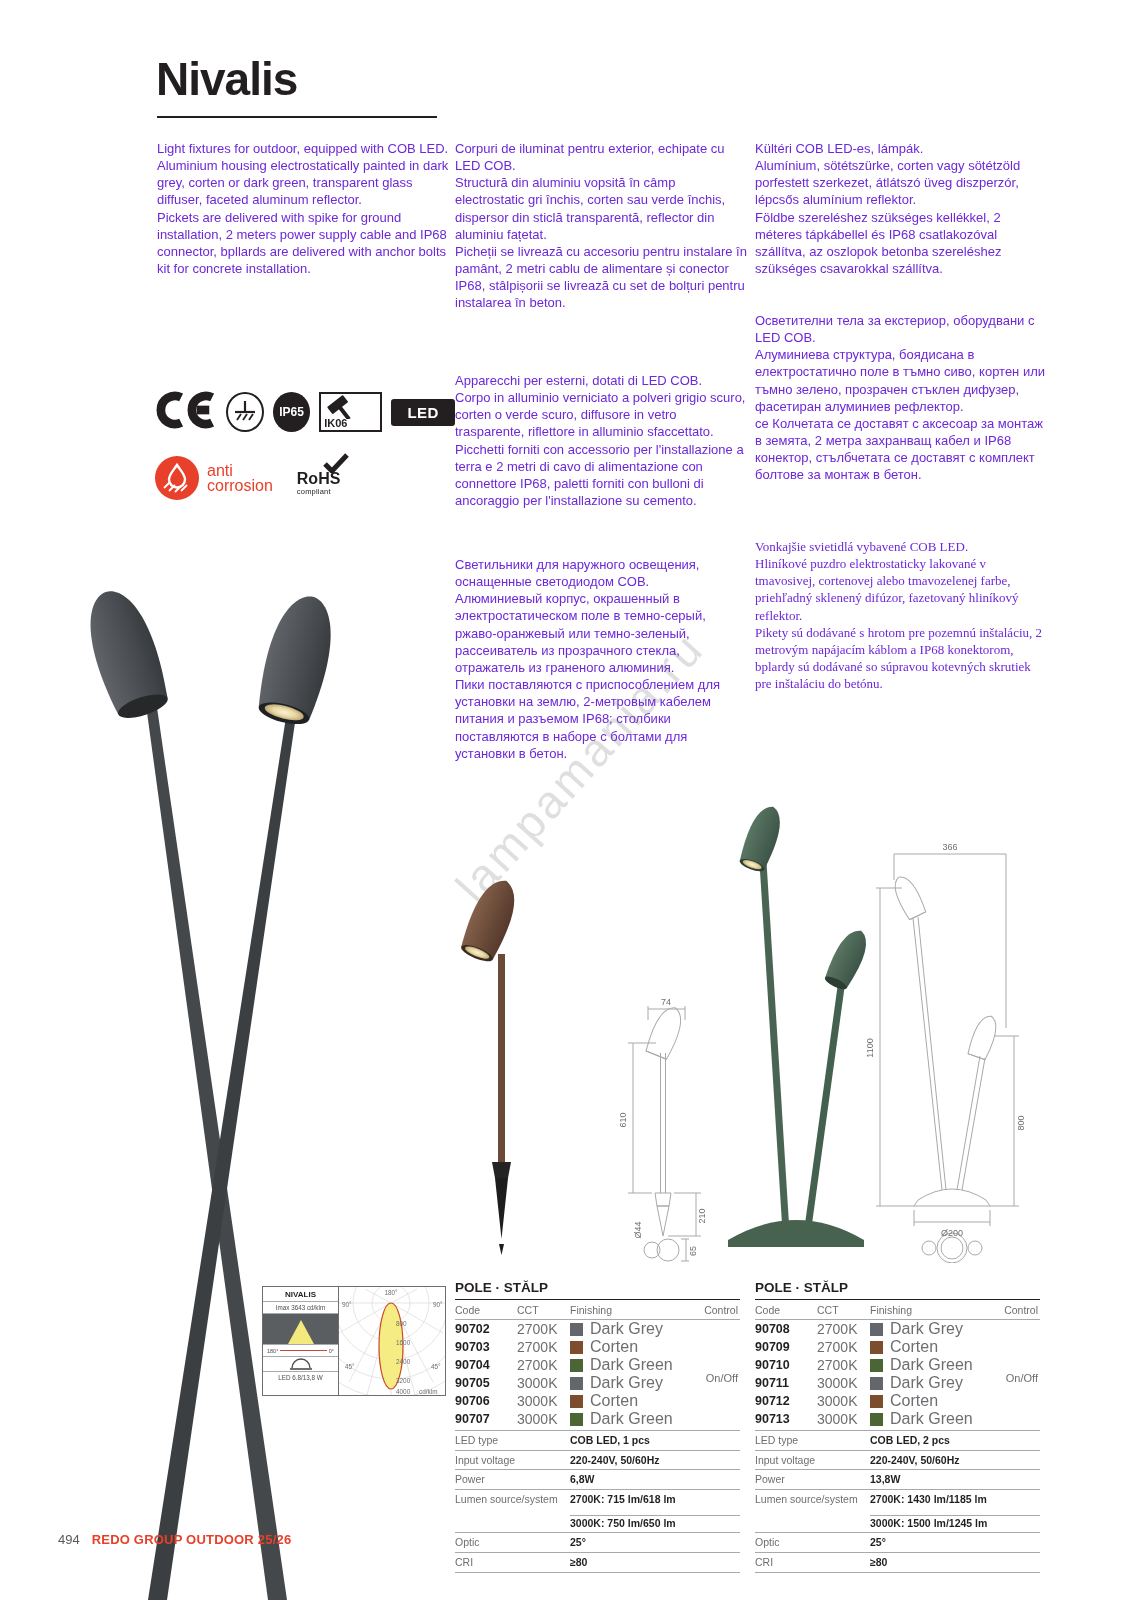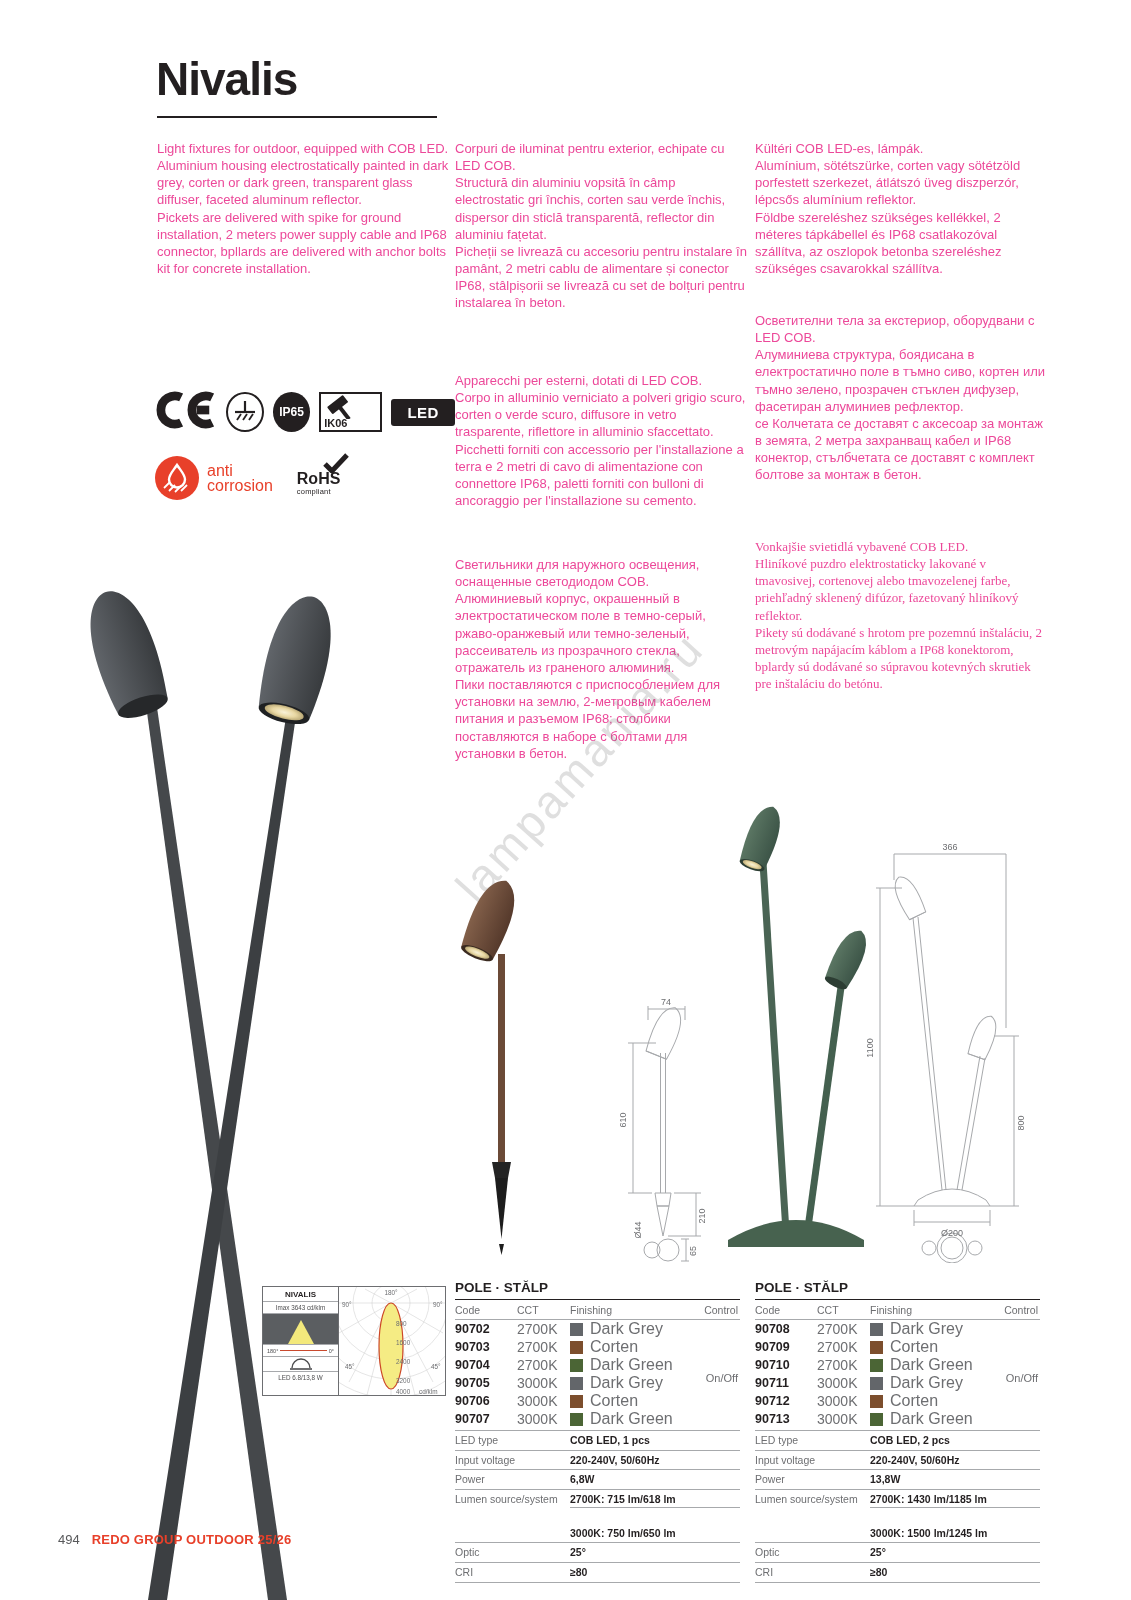--- a/index.html
+++ b/index.html
@@ -5,21 +5,21 @@
   html,body{margin:0;padding:0;background:#e8e8e8;}
   .page{position:relative;width:1131px;height:1600px;background:#ffffff;overflow:hidden;
         font-family:"Liberation Sans", sans-serif;color:#231f20;}
   .abs{position:absolute;}
 
   
   .page-title{left:156px;top:52px;font-size:46px;font-weight:bold;letter-spacing:-1px;color:#231f20;}
   .title-rule{left:157px;top:116px;width:280px;height:2px;background:#231f20;}
 
   
-  .desc{width:293px;font-size:13px;line-height:1.32;color:#ec4899;white-space:pre-line;}
+  .desc{width:293px;font-size:13px;line-height:1.32;color:#6d28d9;white-space:pre-line;}
 
   
   .certs{left:155px;top:390px;width:300px;}
   .cert-row{display:flex;align-items:center;gap:9px;}
   .cert-row2{margin-top:22px;display:flex;align-items:center;gap:8px;}
   .circle-badge{width:40px;height:40px;border-radius:50%;background:#231f20;color:#fff;
     display:flex;align-items:center;justify-content:center;font-weight:bold;font-size:12px;}
   .earth-badge{width:40px;height:40px;border-radius:50%;border:2.4px solid #231f20;box-sizing:border-box;
     display:flex;align-items:center;justify-content:center;background:#fff;}
   .ik-badge{width:67px;height:40px;border:2.6px solid #231f20;box-sizing:border-box;position:relative;background:#fff;}
@@ -60,21 +60,21 @@
   .t-row .code{font-size:12.5px;font-weight:bold;color:#231f20;}
   .t-row .cct{font-size:14px;color:#6d6e71;}
   .t-row .fin{display:flex;align-items:center;font-size:16px;color:#6d6e71;}
   .swatch{width:13px;height:13px;display:inline-block;margin-right:7px;}
   .t-control{position:absolute;right:2px;top:92px;font-size:11px;color:#6d6e71;}
   .t-specs{margin-top:2px;}
   .s-row{display:grid;grid-template-columns:115px 1fr;border-top:1px solid #a7a9ac;padding:2px 0;}
   .s-row:last-child{border-bottom:1px solid #a7a9ac;}
   .s-label{font-size:10.5px;color:#6d6e71;line-height:1.4;}
   .s-vals{font-size:10.5px;color:#231f20;font-weight:bold;line-height:1.4;}
-  .s-val.s-div{border-bottom:1px solid #a7a9ac;padding-bottom:0;margin-bottom:18px;}
+  .s-val.s-div{border-bottom:1px solid #a7a9ac;padding-bottom:8px;margin-bottom:0;}
 
   
   .footer{left:58px;top:1532px;font-size:13px;z-index:30;}
   .footer .page-num{color:#58595b;margin-right:12px;}
   .footer .brand{color:#e8402a;font-weight:bold;letter-spacing:.2px;}
 
   svg text{font-family:"Liberation Sans", sans-serif;}
 </style>
 </head>
 <body>

